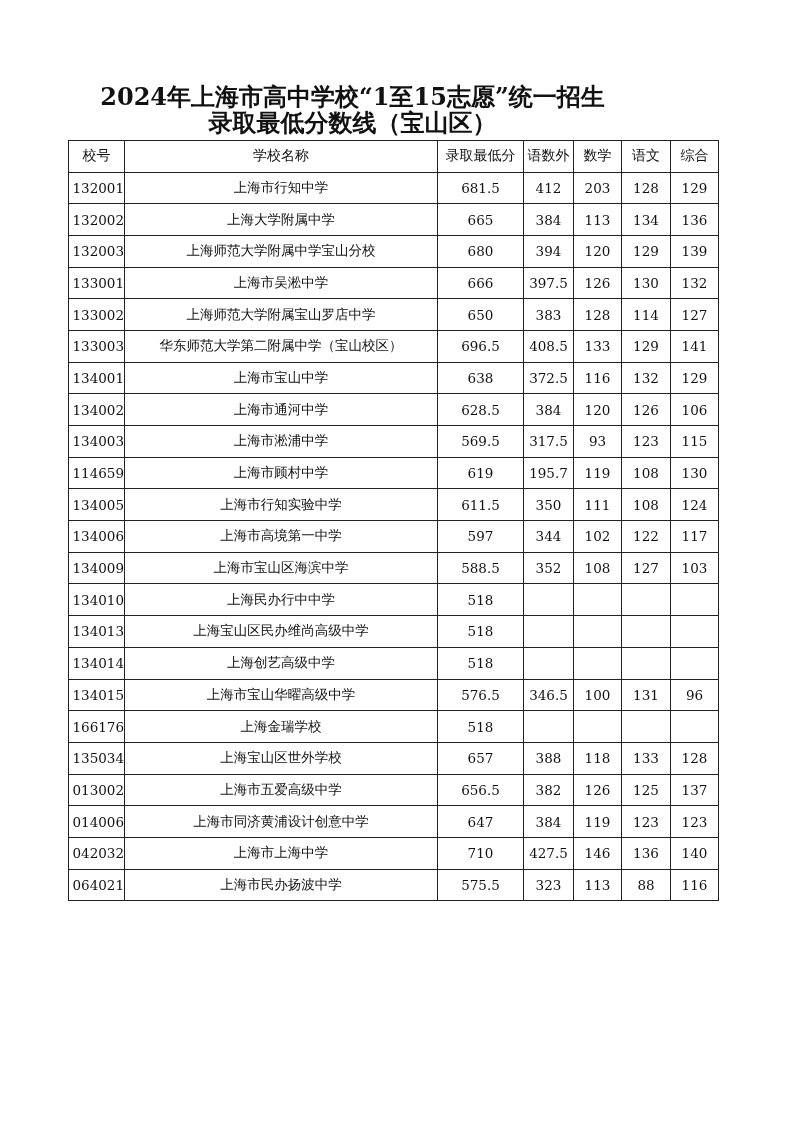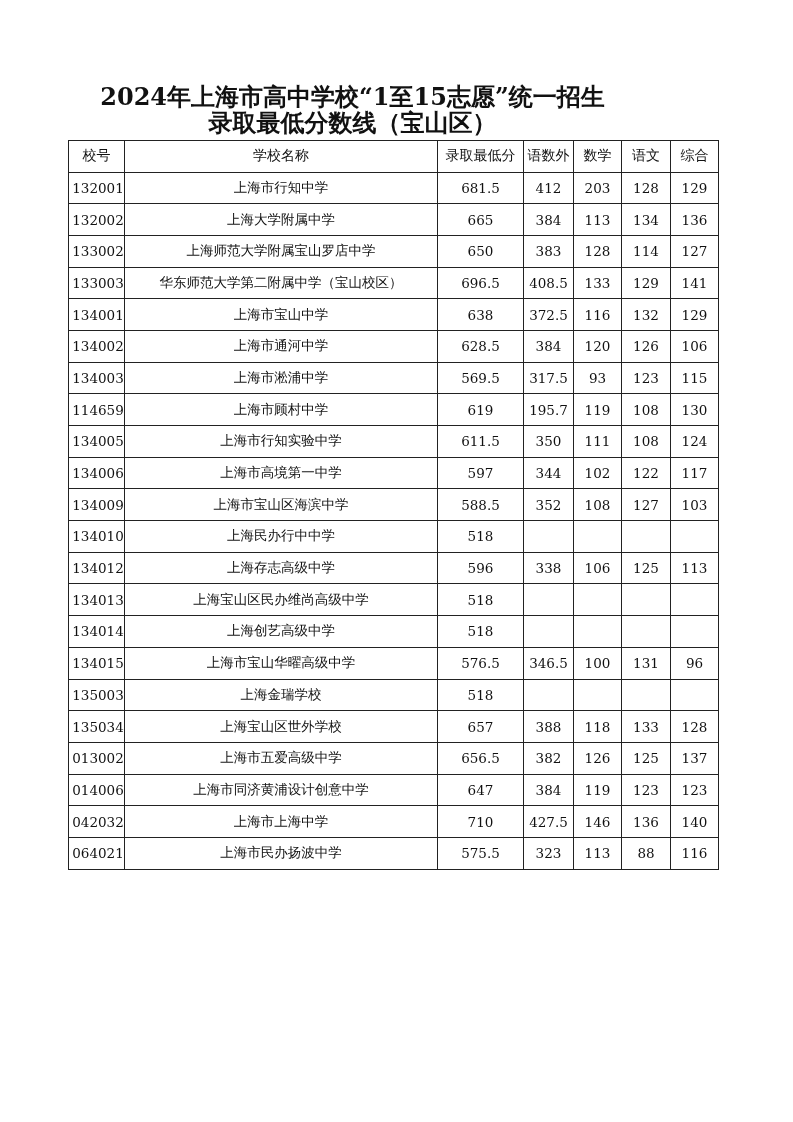--- a/index.html
+++ b/index.html
@@ -6,21 +6,21 @@
   body { width:793px; height:1122px; position:relative; overflow:hidden;
          font-family:"DejaVu Serif","Liberation Serif",serif; color:#111; }
   .title { position:absolute; left:0; width:705px; text-align:center; font-weight:bold;
            font-size:24px; line-height:26px; letter-spacing:0px; }
   .t1 { top:84px; }
   .t2 { top:110px; }
   table { position:absolute; left:68px; top:140px; border-collapse:collapse; table-layout:fixed; }
   td, th { border:1.5px solid #222; text-align:center; font-size:13.5px; font-weight:normal;
            padding:0; height:30.7px; white-space:nowrap; overflow:hidden; }
   th { height:30.5px; font-size:14px; }
-  td.code { text-align:center; padding-left:3px; font-size:13.5px; }
+  td.code { text-align:right; padding-left:3px; font-size:13.5px; }
 </style>
 </head>
 <body>
 
 <div class="title t1">2024年上海市高中学校“1至15志愿”统一招生</div>
 <div class="title t2">录取最低分数线（宝山区）</div>
 
 <table>
   <colgroup>
     <col style="width:56px">
@@ -55,20 +55,38 @@
       <tr>
         <td class="code">132002</td>
         <td>上海大学附属中学</td>
         <td>665</td>
         <td>384</td>
         <td>113</td>
         <td>134</td>
         <td>136</td>
       </tr>
       <tr>
+        <td class="code">132003</td>
+        <td>上海师范大学附属中学宝山分校</td>
+        <td>680</td>
+        <td>394</td>
+        <td>120</td>
+        <td>129</td>
+        <td>139</td>
+      </tr>
+      <tr>
+        <td class="code">133001</td>
+        <td>上海市吴淞中学</td>
+        <td>666</td>
+        <td>397.5</td>
+        <td>126</td>
+        <td>130</td>
+        <td>132</td>
+      </tr>
+      <tr>
         <td class="code">133002</td>
         <td>上海师范大学附属宝山罗店中学</td>
         <td>650</td>
         <td>383</td>
         <td>128</td>
         <td>114</td>
         <td>127</td>
       </tr>
       <tr>
         <td class="code">133003</td>
@@ -145,29 +163,20 @@
       <tr>
         <td class="code">134010</td>
         <td>上海民办行中中学</td>
         <td>518</td>
         <td></td>
         <td></td>
         <td></td>
         <td></td>
       </tr>
       <tr>
-        <td class="code">134012</td>
-        <td>上海存志高级中学</td>
-        <td>596</td>
-        <td>338</td>
-        <td>106</td>
-        <td>125</td>
-        <td>113</td>
-      </tr>
-      <tr>
         <td class="code">134013</td>
         <td>上海宝山区民办维尚高级中学</td>
         <td>518</td>
         <td></td>
         <td></td>
         <td></td>
         <td></td>
       </tr>
       <tr>
         <td class="code">134014</td>
@@ -181,21 +190,21 @@
       <tr>
         <td class="code">134015</td>
         <td>上海市宝山华曜高级中学</td>
         <td>576.5</td>
         <td>346.5</td>
         <td>100</td>
         <td>131</td>
         <td>96</td>
       </tr>
       <tr>
-        <td class="code">135003</td>
+        <td class="code">166176</td>
         <td>上海金瑞学校</td>
         <td>518</td>
         <td></td>
         <td></td>
         <td></td>
         <td></td>
       </tr>
       <tr>
         <td class="code">135034</td>
         <td>上海宝山区世外学校</td>

